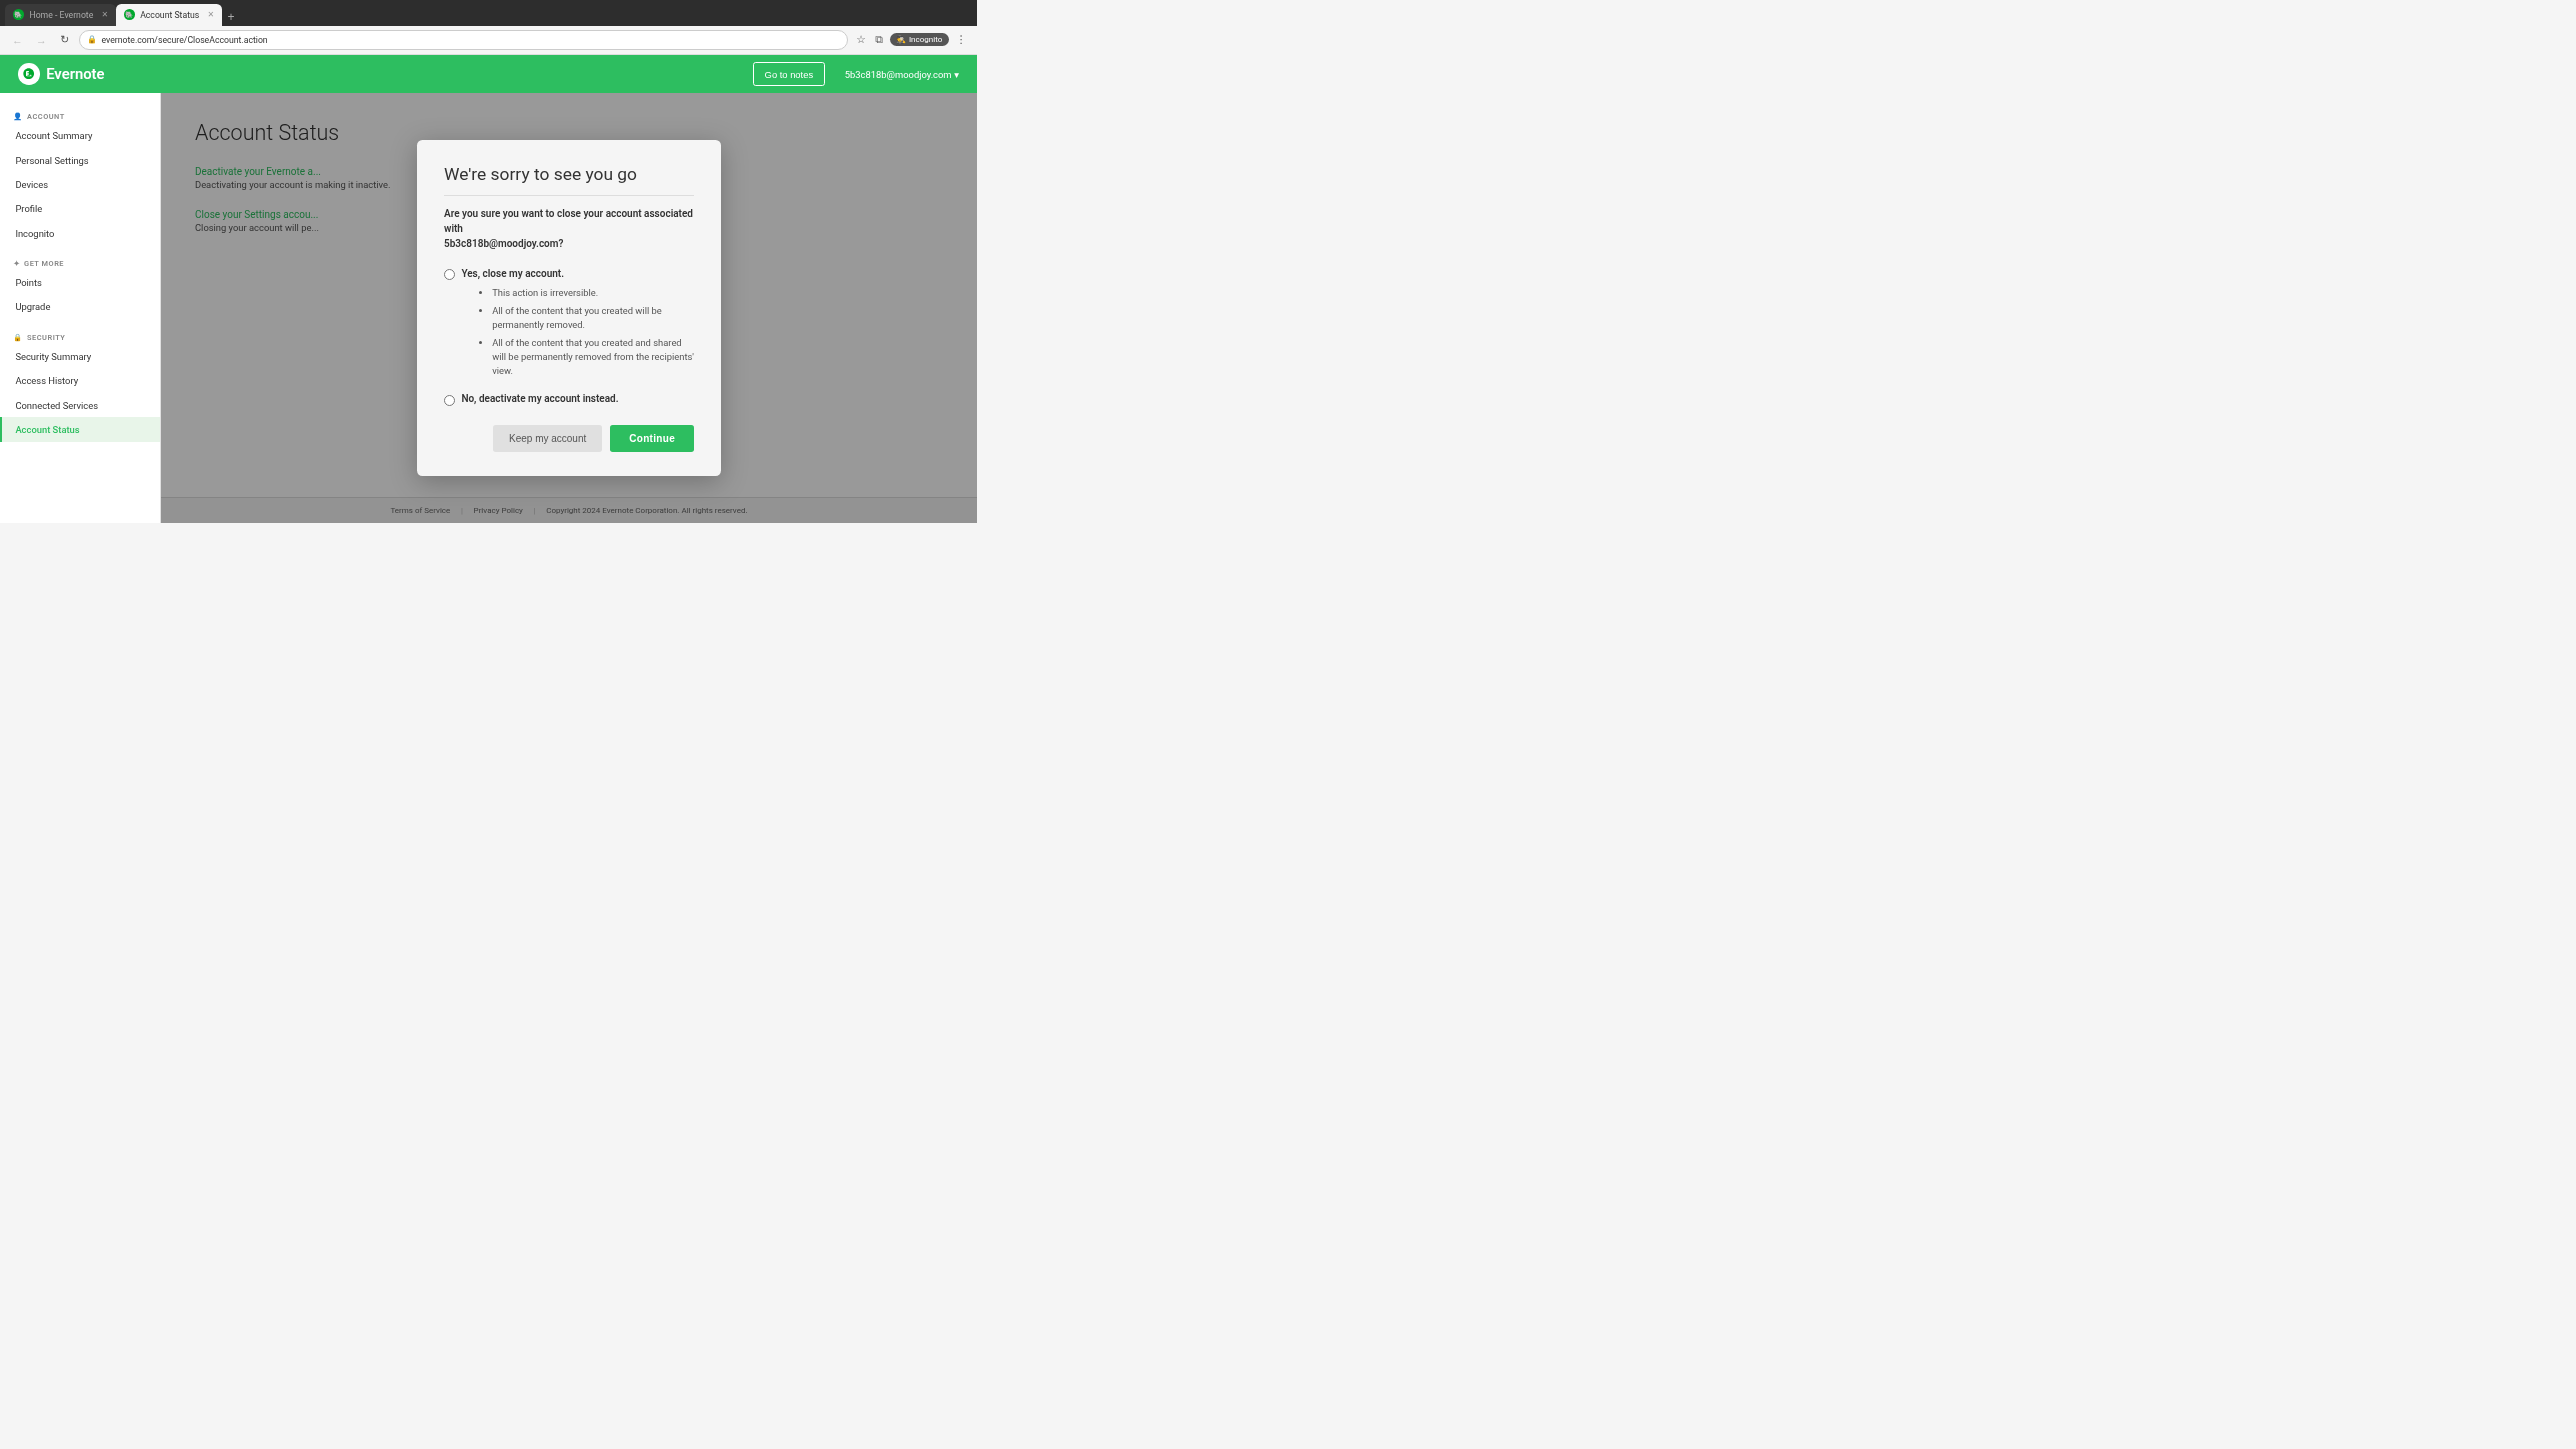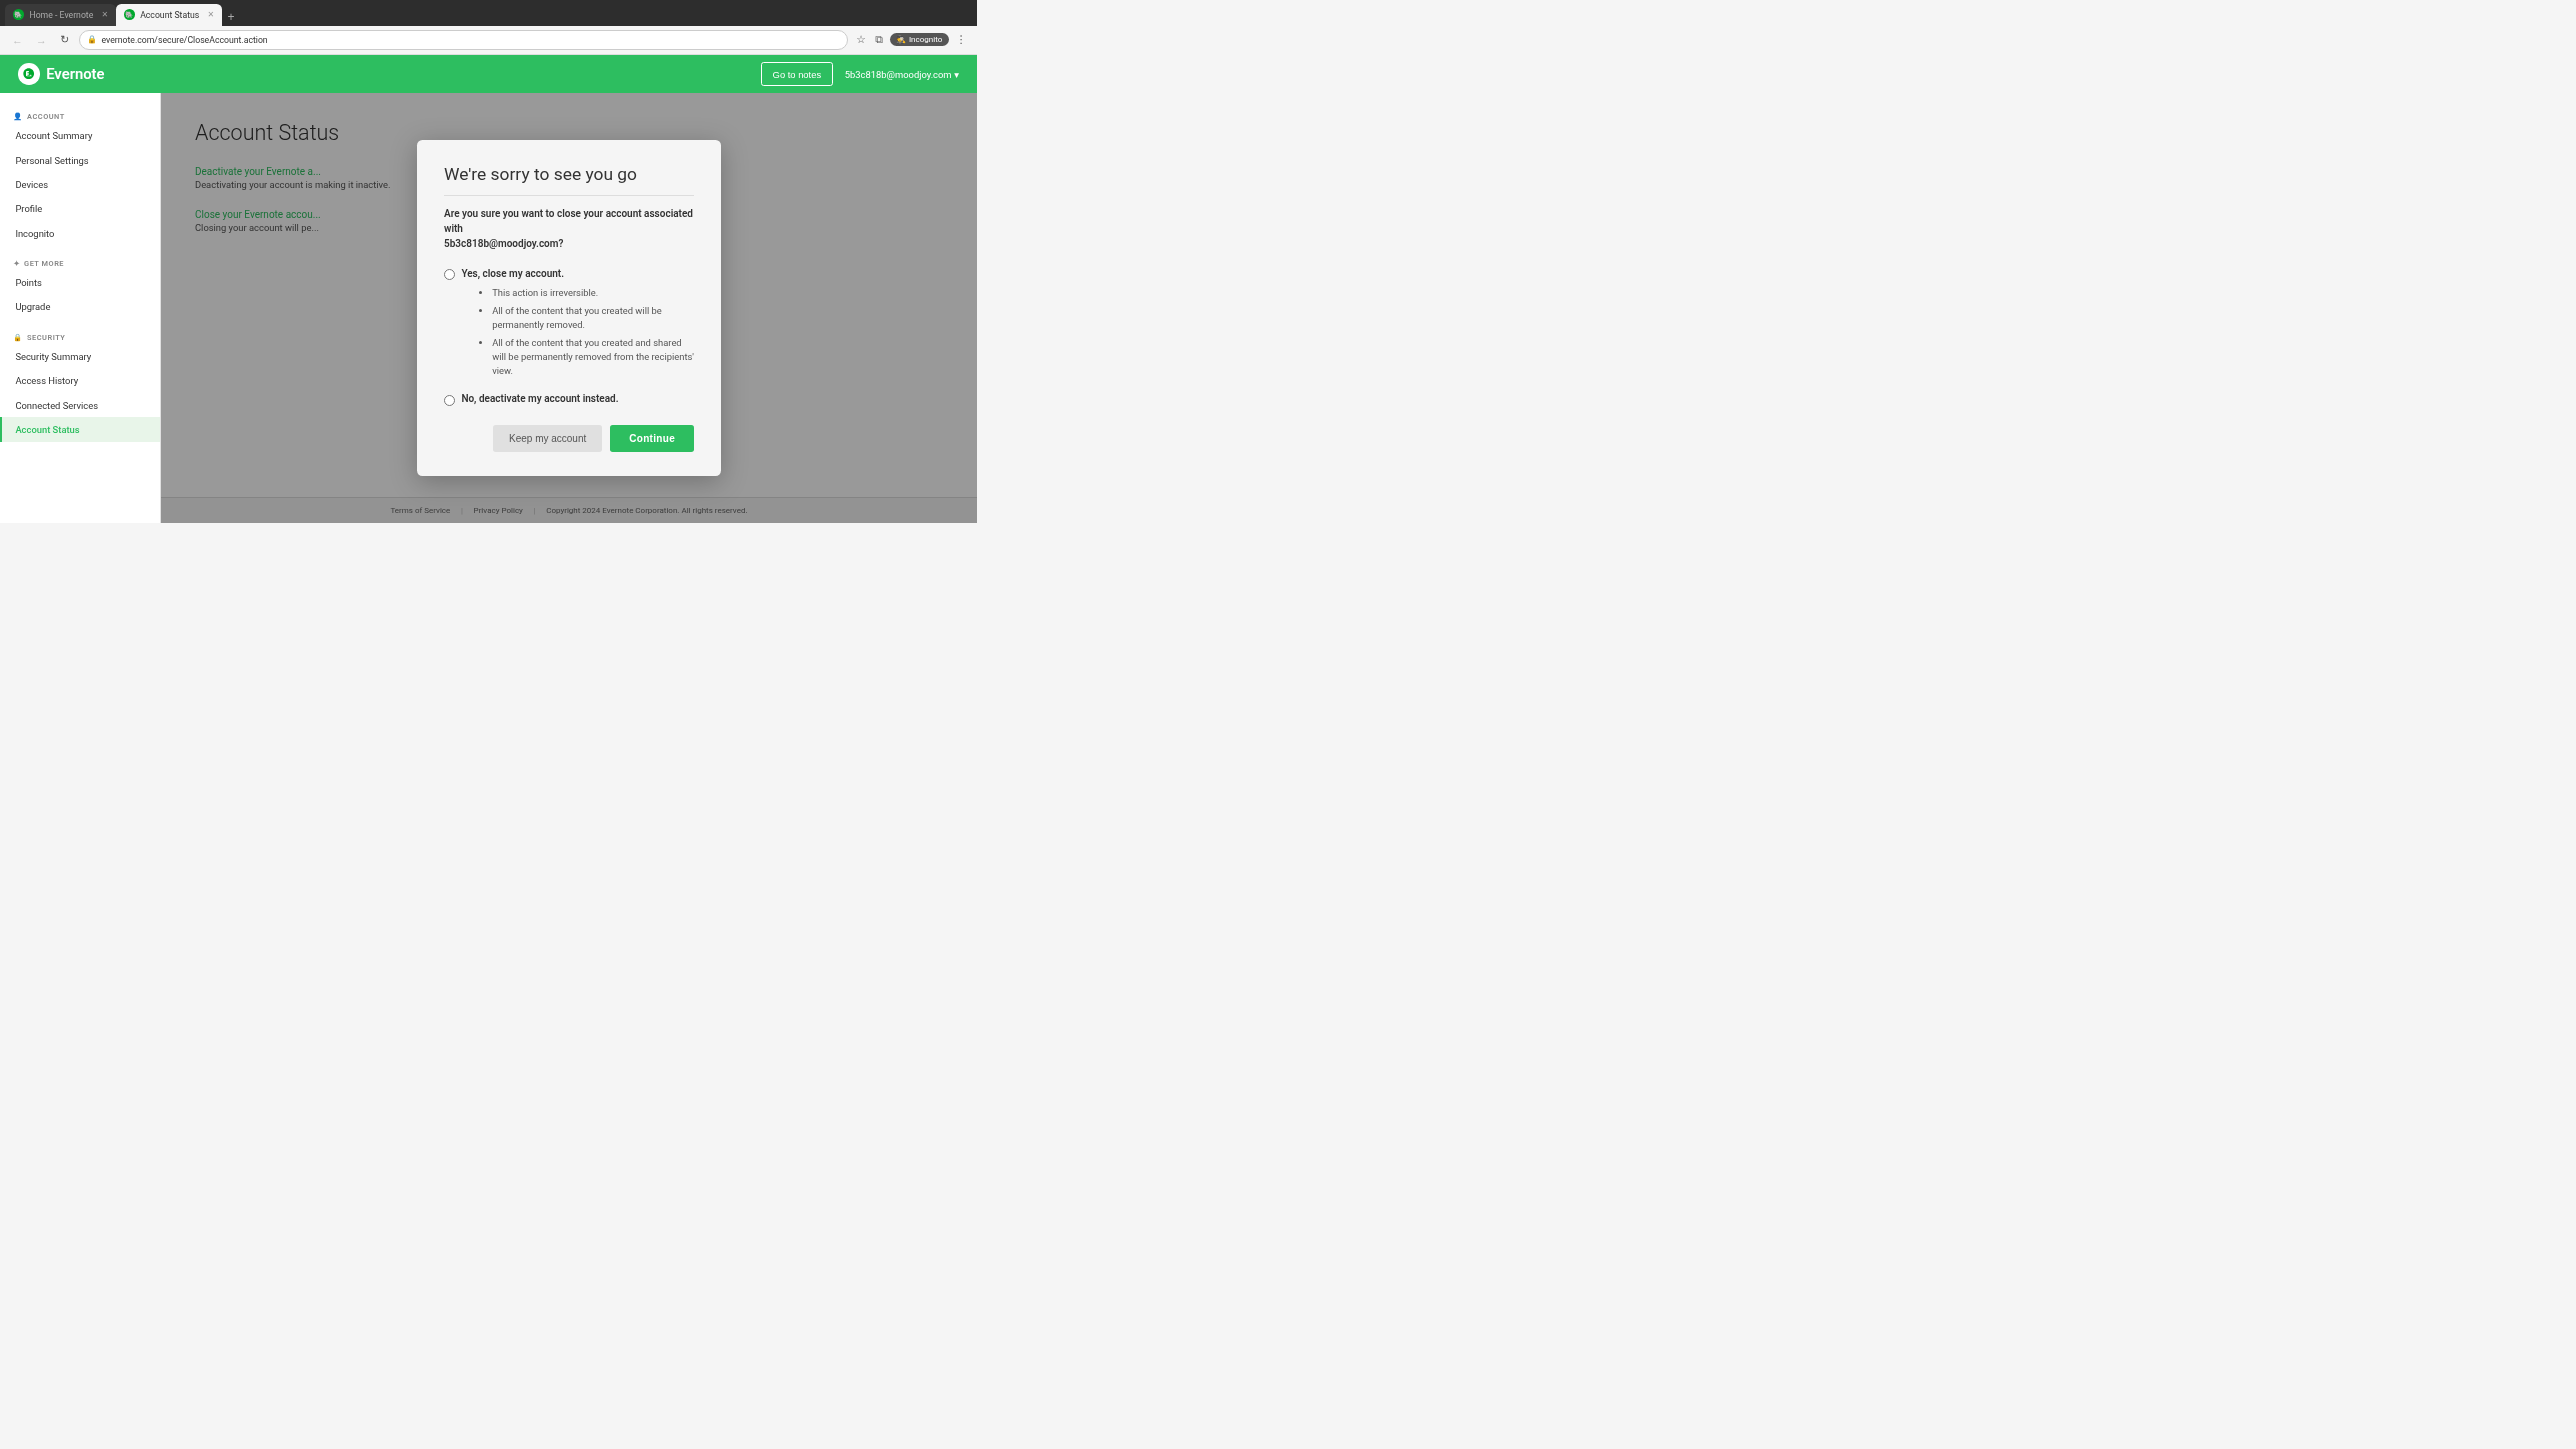--- a/index.html
+++ b/index.html
@@ -21,21 +21,21 @@
     .url-icon { color: #555; font-size: 8px; }
     .nav-actions { display: flex; align-items: center; gap: 4px; }
     .nav-action-btn { background: none; border: none; cursor: pointer; color: #555; font-size: 10.7px; padding: 2.7px; }
     .incognito-badge { background: #555; color: white; border-radius: 8px; padding: 2px 6.7px; font-size: 8px; display: flex; align-items: center; gap: 2.7px; }
 
     
     .app-header { background: #2dbe60; height: 38px; display: flex; align-items: center; padding: 0 18px; justify-content: space-between; }
     .evernote-logo { display: flex; align-items: center; gap: 6.7px; color: white; font-size: 14.8px; font-weight: 600; }
     .evernote-icon { width: 21.5px; height: 21.5px; background: white; border-radius: 50%; display: flex; align-items: center; justify-content: center; }
     .evernote-icon svg { width: 13.4px; height: 13.4px; }
-    .header-right { display: flex; align-items: center; gap: 12px; }
+    .header-right { display: flex; align-items: center; gap: 20px; }
     .go-to-notes-btn { background: transparent; border: 0.7px solid white; color: white; padding: 5.4px 10.7px; border-radius: 2.7px; font-size: 9.4px; cursor: pointer; }
     .user-email { color: white; font-size: 9.4px; display: flex; align-items: center; gap: 2.7px; cursor: pointer; }
 
     
     .main-layout { display: flex; height: calc(547px - 24px - 25.5px - 29.5px - 38px); }
 
     
     .sidebar { width: 161px; background: white; border-right: 0.7px solid #e0e0e0; padding: 13.4px 0; overflow-y: auto; flex-shrink: 0; }
     .sidebar-section-label { font-size: 7.4px; font-weight: 600; color: #888; text-transform: uppercase; letter-spacing: 0.5px; padding: 5.4px 13.4px 2.7px; display: flex; align-items: center; gap: 4px; }
     .sidebar-item { padding: 6.7px 13.4px; font-size: 9.4px; color: #333; cursor: pointer; display: block; text-decoration: none; border-left: 2px solid transparent; }
@@ -151,21 +151,21 @@
     <a class="sidebar-item">Connected Services</a>
     <a class="sidebar-item active">Account Status</a>
   </nav>
 
   <div class="content-area">
     <h1 class="page-title">Account Status</h1>
 
     <a class="section-title">Deactivate your Evernote a...</a>
     <p class="section-desc">Deactivating your account is making it inactive.</p>
 
-    <a class="section-title">Close your Evernote accou...</a>
+    <a class="section-title">Close your Settings accou...</a>
     <p class="section-desc">Closing your account will pe...</p>
 
     
     <div class="modal-overlay">
       <div class="modal">
         <h2 class="modal-title">We're sorry to see you go</h2>
 
         <p class="modal-question">
           <span>Are you sure you want to close your account associated with</span>
           <br>

